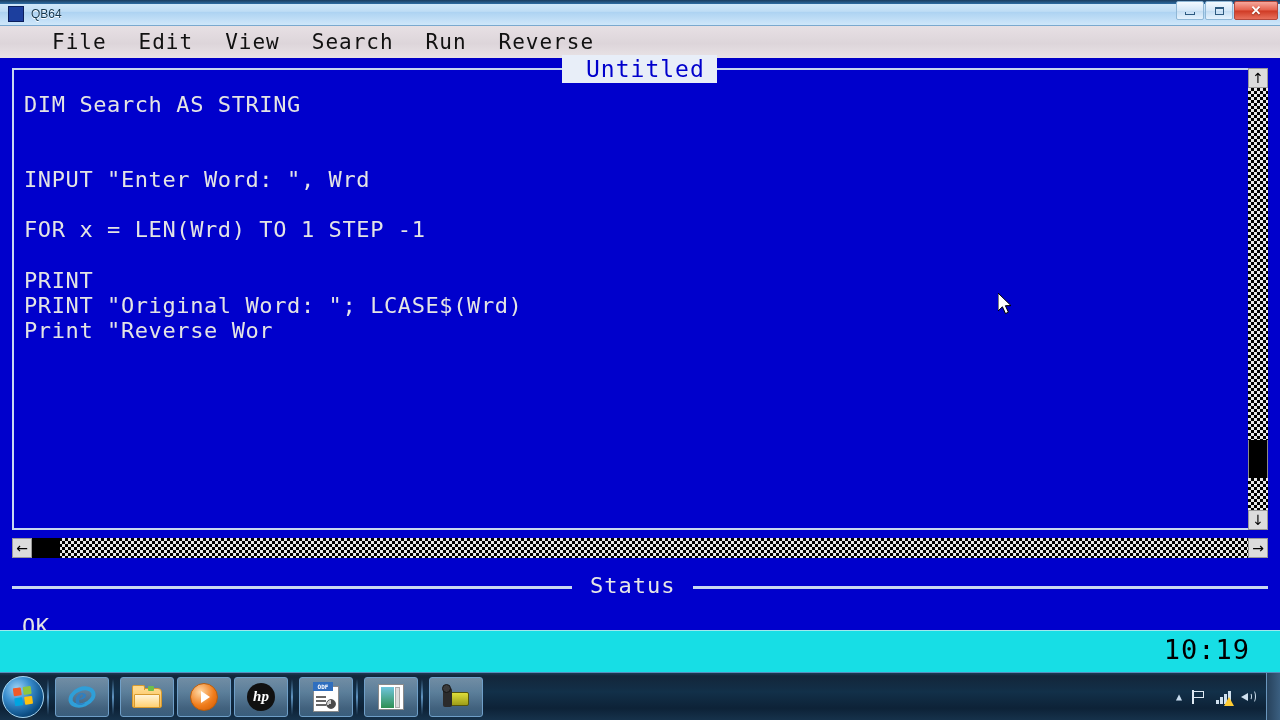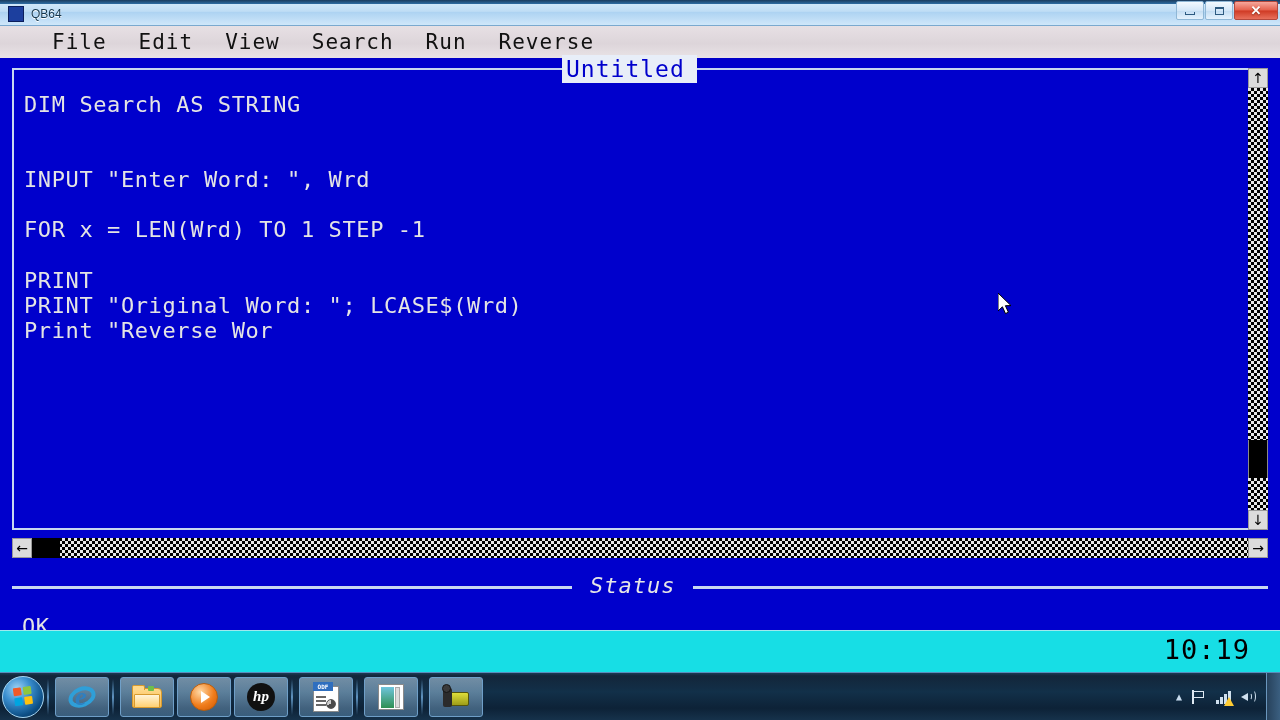--- a/index.html
+++ b/index.html
@@ -74,21 +74,21 @@
   
   #editor-frame{
     position:absolute; left:12px; top:8px; width:1256px; height:462px;
     border:2px solid #c8d8f0;
     background:#0000cc;
   }
   #editor-title{
     position:absolute; left:548px; top:-15px; height:28px;
     background:#e8eef8; color:#0000cc;
     font-family:"DejaVu Sans Mono",monospace; font-size:23px;
-    padding:1px 12px 2px 4px; letter-spacing:1px; line-height:26px;
+    padding:1px 12px 2px 24px; letter-spacing:1px; line-height:26px;
   }
   #code-area{
     position:absolute; left:10px; top:22px; width:1215px; height:410px;
     overflow:hidden;
   }
   .code-line{
     font-family:"DejaVu Sans Mono",monospace;
     font-size:22px; line-height:25.1px; color:#e4e4e4;
     white-space:pre; letter-spacing:0.6px; height:25.1px;
   }
@@ -140,21 +140,21 @@
   #status-pane{
     position:absolute; left:12px; top:506px; width:1256px; height:115px;
   }
   #status-rule{
     position:absolute; left:0; top:20px; width:1256px; height:0;
     border-top:3px solid #c8d8f0;
   }
   #status-label{
     position:absolute; left:560px; top:7px; background:#0000cc;
     color:#e6e6e6; font-family:"DejaVu Sans Mono",monospace;
-    font-size:22px; padding:0 18px; letter-spacing:1px; line-height:26px;font-style:italic;
+    font-size:22px; padding:0 18px; letter-spacing:1px; line-height:26px;
   }
   #status-text{
     position:absolute; left:10px; top:48px;
     color:#e4e4e4; font-family:"DejaVu Sans Mono",monospace;
     font-size:22px; letter-spacing:0.6px;
   }
 
   
   #cyan-bar{
     position:absolute; left:0; top:630px; width:1280px; height:42px;

